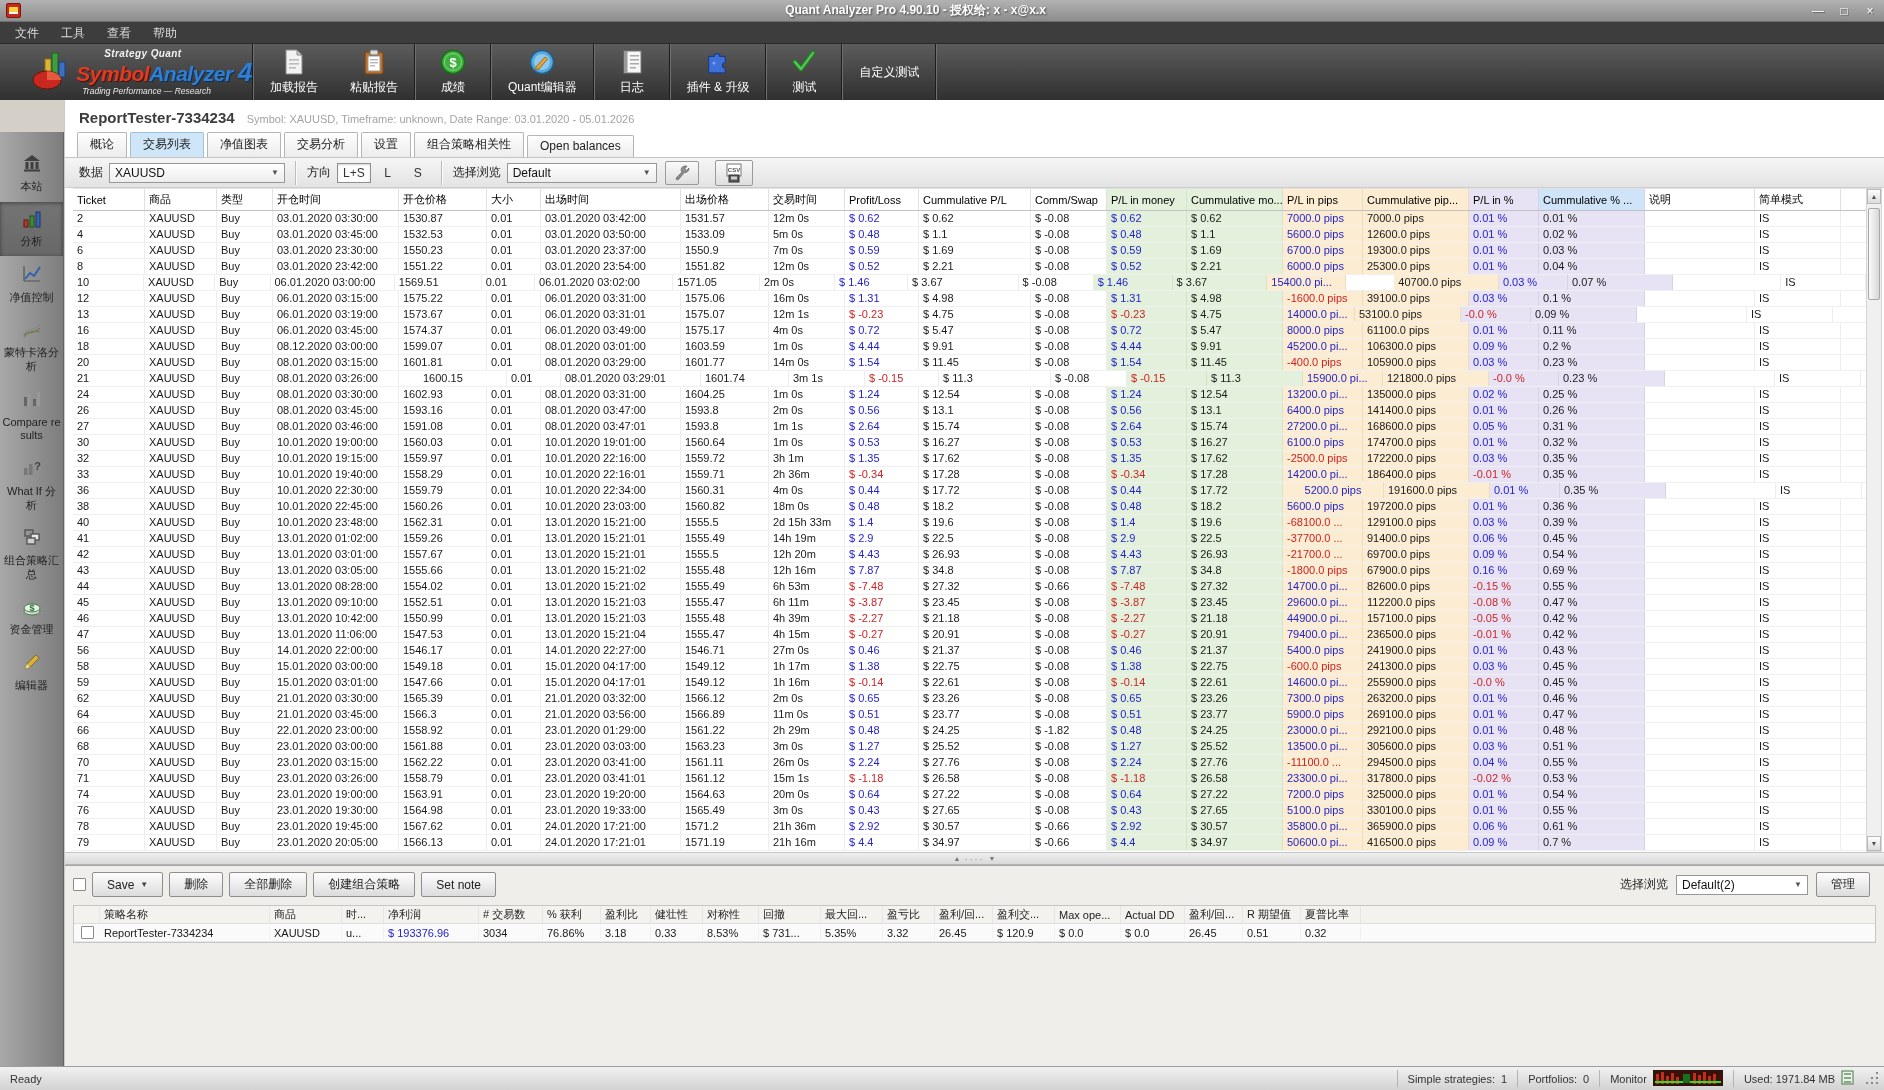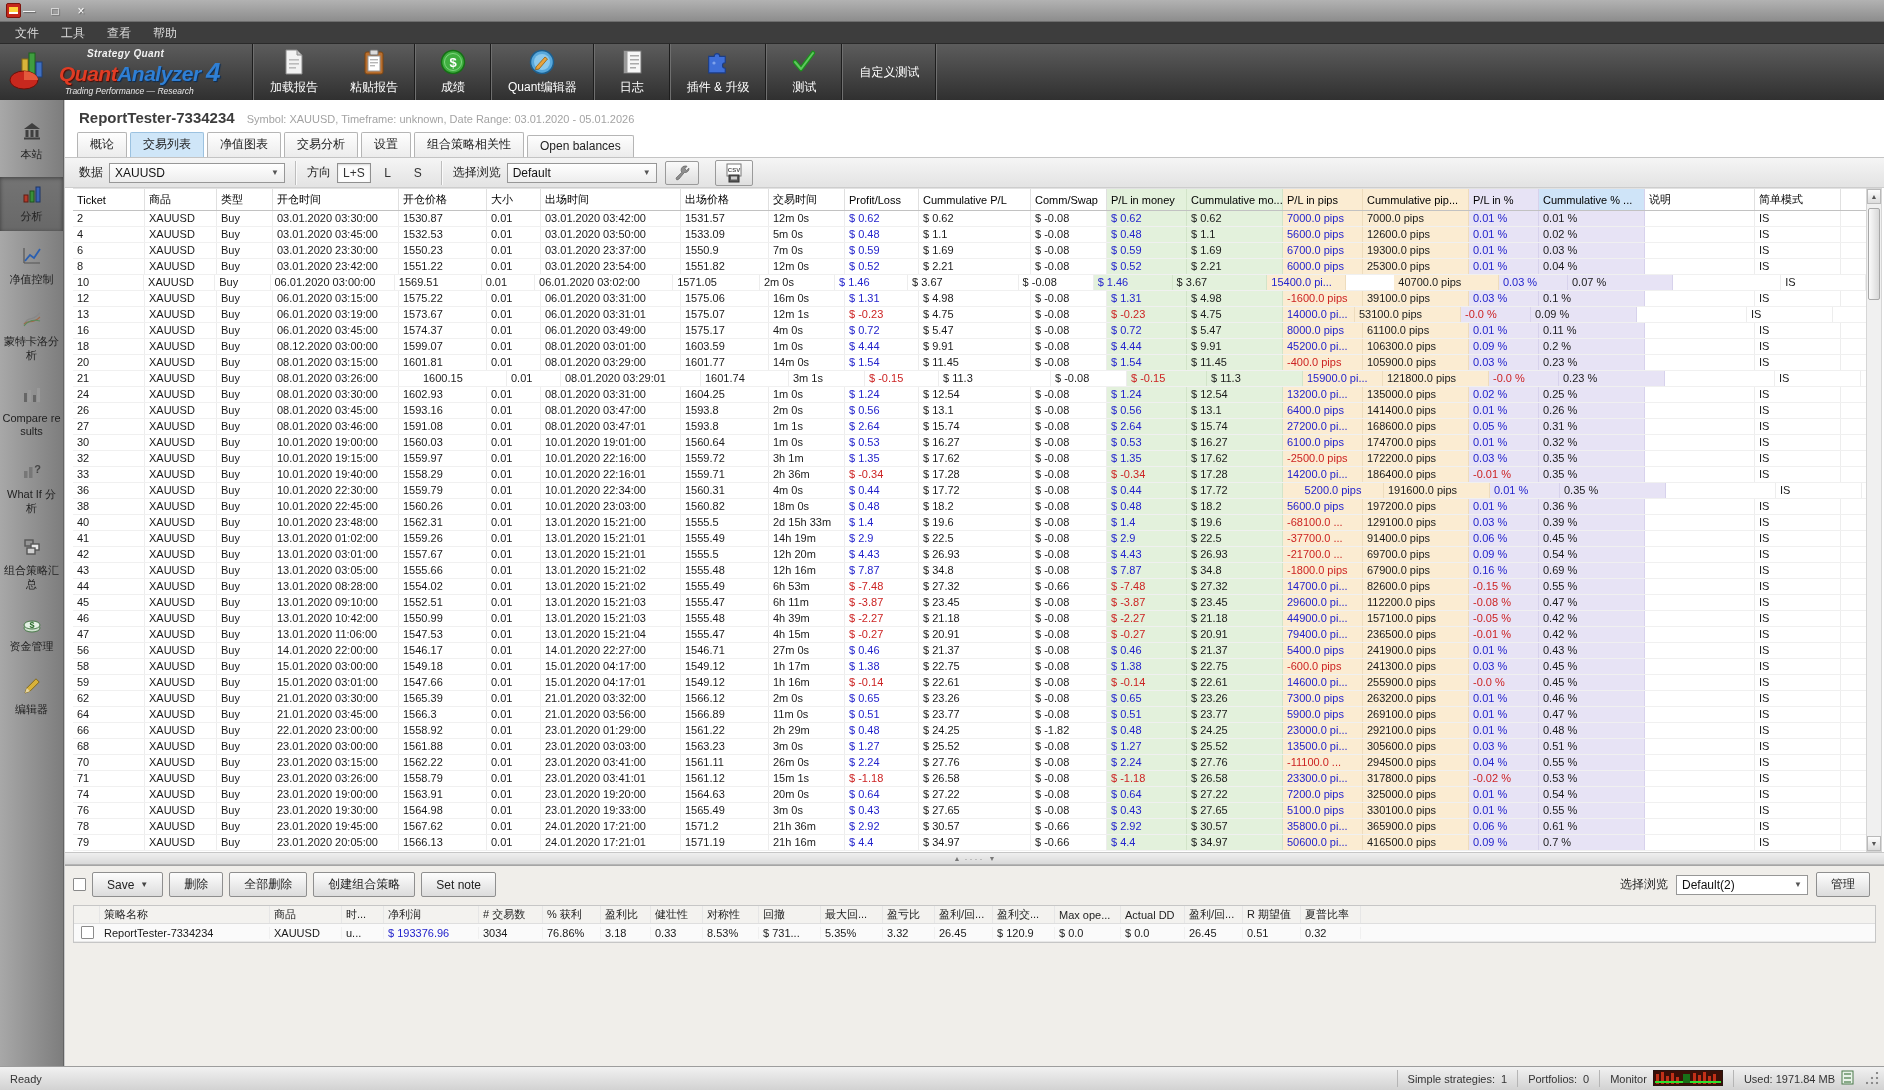--- a/index.html
+++ b/index.html
@@ -20,38 +20,38 @@
   .win-btns{display:flex;gap:10px;color:#fff;font-size:12px;align-items:center;}
   .win-btn{width:16px;text-align:center;cursor:default;text-shadow:1px 1px 1px rgba(0,0,0,.4);}
 
   
   .menubar{height:22px;background:#3d3d3d;display:flex;align-items:center;padding-left:4px;
     border-bottom:1px solid #2a2a2a;}
   .menu-item{padding:0 11px;color:#dcdcdc;font-size:12px;line-height:22px;}
 
   
   .toolbar{height:56px;background:linear-gradient(#5c5c5c,#303030);display:flex;align-items:stretch;}
-  .logo-box{width:252px;display:flex;align-items:center;padding-left:8px;gap:7px;}
+  .logo-box{width:252px;display:flex;align-items:center;padding-left:8px;gap:1px;justify-content:flex-end;}
   .logo-text{display:flex;flex-direction:column;line-height:1;}
   .logo-line1{color:#f2f2f2;font-size:10px;font-style:italic;font-weight:bold;letter-spacing:.4px;margin-left:28px;}
   .logo-line2{font-size:21px;font-weight:bold;font-style:italic;letter-spacing:-.5px;}
   .logo-q{color:#e03c24;text-shadow:1px 1px 1px #4d0d05;}
   .logo-a{color:#2f7fd4;text-shadow:1px 1px 1px #0c2c52;}
   .logo-4{color:#2f7fd4;font-size:26px;text-shadow:1px 1px 1px #0c2c52;}
   .logo-line3{color:#e8e8e8;font-size:8.5px;font-style:italic;margin-top:2px;margin-left:6px;}
   .tb-sep{width:0;border-left:1px solid #1d1d1d;border-right:1px solid #6f6f6f;margin:0;}
   .tb-btn{display:flex;flex-direction:column;align-items:center;justify-content:center;gap:4px;
     padding:4px 16px;color:#fff;font-size:12px;min-width:74px;}
   .tb-btn .ic{height:26px;display:flex;align-items:center;justify-content:center;}
   .tb-btn-textonly{justify-content:center;}
 
   
   .main{flex:1;display:flex;min-height:0;}
   .sidebar{width:64px;background:linear-gradient(to right,#a8a8a8,#7d7d7d);border-right:1px solid #636363;
-    display:flex;flex-direction:column;align-items:stretch;padding-top:14px;gap:8px;}
+    display:flex;flex-direction:column;align-items:stretch;padding-top:14px;gap:1px;margin-top:32px;}
   .sb-item{display:flex;flex-direction:column;align-items:center;gap:3px;padding:7px 2px;
     color:#1f1f1f;font-size:11px;text-align:center;line-height:1.25;word-break:break-all;}
   .sb-item.selected{background:linear-gradient(#747474,#686868);box-shadow:inset 0 1px 4px rgba(0,0,0,.45);}
 
   .content{flex:1;display:flex;flex-direction:column;background:#fff;min-width:0;border-left:1px solid #c9c9c9;}
 
   .report-head{height:34px;padding:9px 0 0 14px;display:flex;align-items:baseline;gap:12px;white-space:nowrap;}
   .report-name{font-size:15px;font-weight:bold;color:#3c3c3c;}
   .report-sub{font-size:11px;color:#a3a3a3;}
 
@@ -142,20 +142,21 @@
 </style>
 </head>
 <body>
 
 <div class="window">
 
   <div class="titlebar">
     <span class="app-icon">
         <span></span>
       </span>
+    <span class="title-text">Quant Analyzer Pro 4.90.10 - 授权给: x - x@x.x</span>
     <span class="win-btns">
       <span class="win-btn">—</span>
       <span class="win-btn">□</span>
       <span class="win-btn">×</span>
     </span>
   </div>
 
   <div class="menubar" id="menubar">
       <div class="menu-item">文件</div>
       <div class="menu-item">工具</div>
@@ -170,21 +171,21 @@
           <rect x="14" y="10" width="6" height="18" fill="#d8b53a" stroke="#8a6f14"></rect>
           <rect x="21" y="4" width="6" height="24" fill="#3f9d3f" stroke="#1d631d"></rect>
           <rect x="28" y="13" width="6" height="15" fill="#3f6fc0" stroke="#1d3f7a"></rect>
           <ellipse cx="16" cy="31" rx="14" ry="9" fill="#c8281e" stroke="#6f0f08"></ellipse>
           <path d="M16 31 L30 31 A14 9 0 0 0 16 22 Z" fill="#e45a3c"></path>
         </svg>
       </span>
       <span class="logo-text">
         <span class="logo-line1">Strategy Quant</span>
         <span class="logo-line2">
-          <span class="logo-q">Quant</span><span class="logo-a">Analyzer</span>
+          <span class="logo-q">Symbol</span><span class="logo-a">Analyzer</span>
           <span class="logo-4">4</span>
         </span>
         <span class="logo-line3">Trading Performance — Research</span>
       </span>
     </div>
     <div style="display:flex;align-items:stretch;" id="toolbar-buttons">
         <span class="tb-sep"></span>
         <div class="tb-btn">
           <span class="ic">
             <svg width="22" height="26" viewBox="0 0 22 26">

